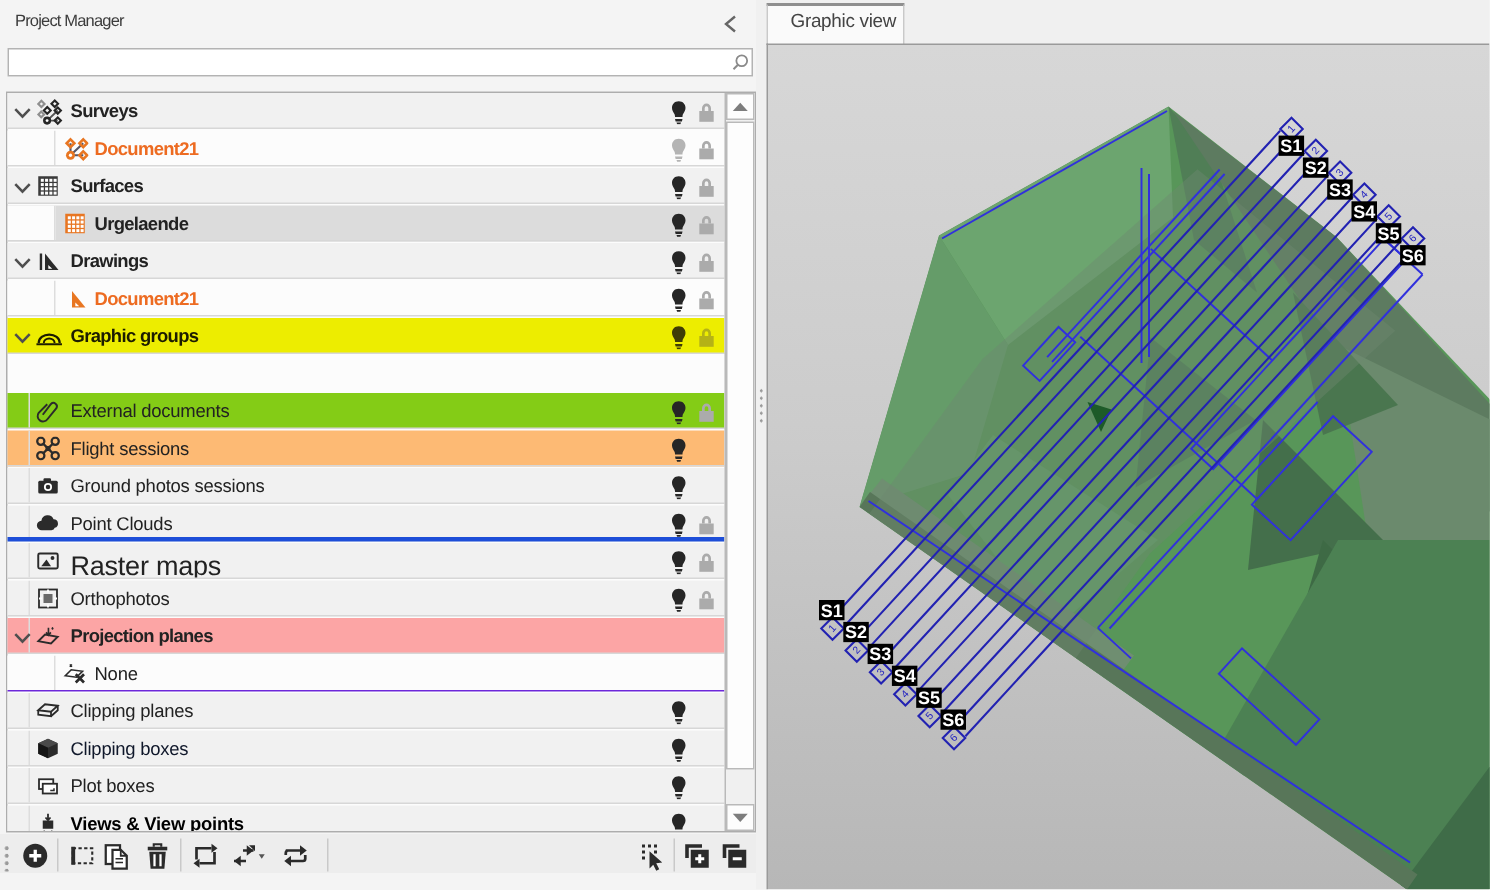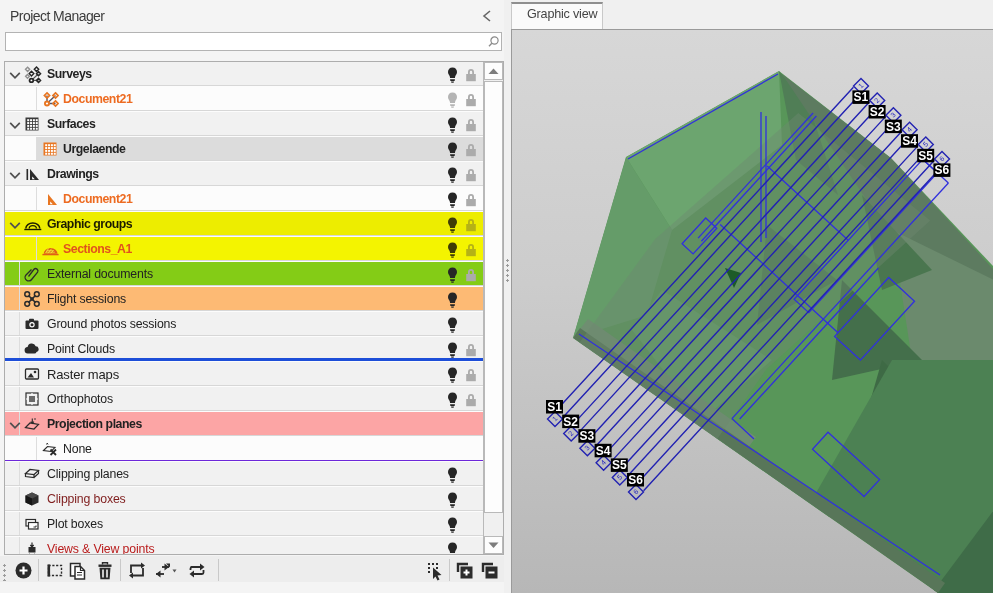--- a/index.html
+++ b/index.html
@@ -1,17 +1,17 @@
 <!DOCTYPE html>
 <html><head><meta charset="utf-8"><style>
 *{margin:0;padding:0;box-sizing:border-box}
 body{width:993px;height:593px;position:relative;font-family:"Liberation Sans",sans-serif;background:#f4f4f4;overflow:hidden}
 </style></head><body>
 <div style="position:absolute;left:0;top:0;width:504px;height:593px;background:#f4f4f4">
-  <div style="position:absolute;left:10px;top:8px;font-size:14px;letter-spacing:-0.55px;color:#3c3c3c">Project Manager</div>
+  <div style="position:absolute;left:10px;top:8px;font-size:11px;letter-spacing:-0.55px;color:#3c3c3c">Project Manager</div>
   <svg style="display:block;position:absolute;left:481px;top:9px" width="12" height="14">
       <path d="M9,2 L3,7 L9,12" fill="none" stroke="#666" stroke-width="1.6"></path>
     </svg>
   <div style="position:absolute;left:5px;top:32px;width:497px;height:19px;background:#fff;border:1px solid #b3b3b3"></div>
   <svg style="display:block;position:absolute;left:487px;top:35px" width="13" height="13">
       <circle cx="7.5" cy="5.5" r="3.6" fill="none" stroke="#8a8a8a" stroke-width="1.2"></circle>
       <line x1="4.8" y1="8.3" x2="2" y2="11.2" stroke="#8a8a8a" stroke-width="1.3"></line>
     </svg>
   <div style="position:absolute;left:4px;top:61px;width:500px;height:494px;border:1px solid #adadad;background:#fcfcfc"></div>
 <div style="position:absolute;left:5px;top:62px;width:478px;height:24px;background:#f1f1f1;border-bottom:1px solid #d7d7d7;overflow:hidden">
@@ -220,43 +220,20 @@
           <path d="M3,12.3 L8,12.3 L7.6,14 L3.4,14 Z M4,14.6 L7,14.6 L6.6,15.8 L4.4,15.8 Z" fill="#3f3c06"></path>
         </svg>
       </div>
       <div style="position:absolute;left:460px;top:6px">
         <svg style="display:block" width="12" height="14" viewBox="0 0 12 14">
           <path d="M3,6 L3,4.2 a3,3.2 0 0 1 6,0 L9,6 L7.2,6 L7.2,4.2 a1.2,1.4 0 0 0 -2.4,0 L4.8,6 Z" fill="#b5b216"></path>
           <rect x="1.2" y="6" width="9.6" height="7.2" fill="#b5b216"></rect>
         </svg>
       </div>
     </div>
-<div style="position:absolute;left:5px;top:237px;width:478px;height:24px;background:#f4f400;border-bottom:1px solid #d7d7d7;overflow:hidden">
-      <div style="position:absolute;left:0;top:0;width:32px;height:24px;background:#f4f400;border-right:1px solid #ddd"></div>
-      <div style="position:absolute;left:37px;top:4px">
-        <svg style="display:block" width="17" height="16" viewBox="0 0 17 16">
-          <path d="M1.6,12.8 A7,5.8 0 0 1 15.6,12.8 Z" fill="#e06018"></path>
-          <path d="M3.5,12 L6.5,7.5 M6,12.3 L9.5,7.8 M8.8,12.3 L11.8,9 M4.8,9.7 L11,9.7 M3.9,11.2 L12.8,11.2" stroke="#f2ef3a" stroke-width="0.8"></path>
-          <line x1="0.4" y1="13.6" x2="16.6" y2="13.6" stroke="#e06018" stroke-width="1.4"></line>
-        </svg>
-      </div>
-      <div style="position:absolute;left:58px;top:5px;font-size:12.3px;letter-spacing:-0.45px;font-weight:bold;color:#e1531c;white-space:nowrap">Sections_A1</div>
-      <div style="position:absolute;left:442px;top:5px">
-        <svg style="display:block" width="11" height="16" viewBox="0 0 11 16">
-          <path d="M5.5,0.5 C8.3,0.5 10,2.4 10,5 C10,6.8 9,7.8 8.4,9 C8,9.8 8,10.5 8,11 L3,11 C3,10.5 3,9.8 2.6,9 C2,7.8 1,6.8 1,5 C1,2.4 2.7,0.5 5.5,0.5 Z" fill="#3f3c06"></path>
-          <path d="M3,12.3 L8,12.3 L7.6,14 L3.4,14 Z M4,14.6 L7,14.6 L6.6,15.8 L4.4,15.8 Z" fill="#3f3c06"></path>
-        </svg>
-      </div>
-      <div style="position:absolute;left:460px;top:6px">
-        <svg style="display:block" width="12" height="14" viewBox="0 0 12 14">
-          <path d="M3,6 L3,4.2 a3,3.2 0 0 1 6,0 L9,6 L7.2,6 L7.2,4.2 a1.2,1.4 0 0 0 -2.4,0 L4.8,6 Z" fill="#b5b216"></path>
-          <rect x="1.2" y="6" width="9.6" height="7.2" fill="#b5b216"></rect>
-        </svg>
-      </div>
-    </div>
 <div style="position:absolute;left:5px;top:262px;width:478px;height:24px;background:#84cc16;border-bottom:1px solid #d7d7d7;overflow:hidden">
       <div style="position:absolute;left:14px;top:0;width:1px;height:24px;background:#ddd"></div>
       <div style="position:absolute;left:19px;top:4px">
         <svg width="16" height="16" viewBox="0 0 16 16" style="display:block">
           <path d="M4.5,10.5 L10,3.3 a2.3,2.3 0 0 1 3.6,2.8 L7.6,13.5 a3.6,3.6 0 0 1 -5.8,-4.3 L7.5,3.5" fill="none" stroke="#2b2b2b" stroke-width="1.3"></path>
         </svg>
       </div>
       <div style="position:absolute;left:42px;top:5px;font-size:12.3px;letter-spacing:-0.15px;font-weight:normal;color:#222;white-space:nowrap">External documents</div>
       <div style="position:absolute;left:442px;top:5px">
         <svg style="display:block" width="11" height="16" viewBox="0 0 11 16">
@@ -332,21 +309,21 @@
     </div>
 <div style="position:absolute;left:5px;top:362px;width:478px;height:24px;background:#f1f1f1;border-bottom:1px solid #d7d7d7;overflow:hidden">
       <div style="position:absolute;left:14px;top:0;width:1px;height:24px;background:#ddd"></div>
       <div style="position:absolute;left:19px;top:4px">
         <svg width="16" height="16" viewBox="0 0 16 16" style="display:block">
           <rect x="1.5" y="3" width="13" height="10" rx="1" fill="none" stroke="#2b2b2b" stroke-width="1.3"></rect>
           <path d="M3.5,11.5 L7,7 L10,11.5 Z" fill="#2b2b2b"></path>
           <circle cx="11" cy="6" r="1.3" fill="#2b2b2b"></circle>
         </svg>
       </div>
-      <div style="position:absolute;left:42px;top:5px;font-size:13px;letter-spacing:-0.15px;font-weight:normal;color:#222;white-space:nowrap">Raster maps</div>
+      <div style="position:absolute;left:42px;top:5px;font-size:18px;letter-spacing:-0.15px;font-weight:normal;color:#222;white-space:nowrap">Raster maps</div>
       <div style="position:absolute;left:442px;top:5px">
         <svg style="display:block" width="11" height="16" viewBox="0 0 11 16">
           <path d="M5.5,0.5 C8.3,0.5 10,2.4 10,5 C10,6.8 9,7.8 8.4,9 C8,9.8 8,10.5 8,11 L3,11 C3,10.5 3,9.8 2.6,9 C2,7.8 1,6.8 1,5 C1,2.4 2.7,0.5 5.5,0.5 Z" fill="#262626"></path>
           <path d="M3,12.3 L8,12.3 L7.6,14 L3.4,14 Z M4,14.6 L7,14.6 L6.6,15.8 L4.4,15.8 Z" fill="#262626"></path>
         </svg>
       </div>
       <div style="position:absolute;left:460px;top:6px">
         <svg style="display:block" width="12" height="14" viewBox="0 0 12 14">
           <path d="M3,6 L3,4.2 a3,3.2 0 0 1 6,0 L9,6 L7.2,6 L7.2,4.2 a1.2,1.4 0 0 0 -2.4,0 L4.8,6 Z" fill="#ababab"></path>
           <rect x="1.2" y="6" width="9.6" height="7.2" fill="#ababab"></rect>
@@ -421,21 +398,21 @@
     </div>
 <div style="position:absolute;left:5px;top:487px;width:478px;height:24px;background:#f1f1f1;border-bottom:1px solid #d7d7d7;overflow:hidden">
       <div style="position:absolute;left:14px;top:0;width:1px;height:24px;background:#ddd"></div>
       <div style="position:absolute;left:19px;top:4px">
         <svg width="16" height="16" viewBox="0 0 16 16" style="display:block">
           <path d="M8,1.5 L14.5,4.5 L14.5,11.5 L8,14.5 L1.5,11.5 L1.5,4.5 Z" fill="#2b2b2b"></path>
           <path d="M8,1.5 L14.5,4.5 L8,7.5 L1.5,4.5 Z" fill="#4a4a4a"></path>
           <path d="M8,7.5 L8,14.5 L1.5,11.5 L1.5,4.5 Z" fill="#151515"></path>
         </svg>
       </div>
-      <div style="position:absolute;left:42px;top:5px;font-size:12.3px;letter-spacing:-0.15px;font-weight:normal;color:#7f1d1d;white-space:nowrap">Clipping boxes</div>
+      <div style="position:absolute;left:42px;top:5px;font-size:12.3px;letter-spacing:-0.15px;font-weight:normal;color:#0f172a;white-space:nowrap">Clipping boxes</div>
       <div style="position:absolute;left:442px;top:5px">
         <svg style="display:block" width="11" height="16" viewBox="0 0 11 16">
           <path d="M5.5,0.5 C8.3,0.5 10,2.4 10,5 C10,6.8 9,7.8 8.4,9 C8,9.8 8,10.5 8,11 L3,11 C3,10.5 3,9.8 2.6,9 C2,7.8 1,6.8 1,5 C1,2.4 2.7,0.5 5.5,0.5 Z" fill="#262626"></path>
           <path d="M3,12.3 L8,12.3 L7.6,14 L3.4,14 Z M4,14.6 L7,14.6 L6.6,15.8 L4.4,15.8 Z" fill="#262626"></path>
         </svg>
       </div>
     </div>
 <div style="position:absolute;left:5px;top:512px;width:478px;height:24px;background:#f1f1f1;border-bottom:1px solid #d7d7d7;overflow:hidden">
       <div style="position:absolute;left:14px;top:0;width:1px;height:24px;background:#ddd"></div>
       <div style="position:absolute;left:19px;top:4px">
@@ -455,21 +432,21 @@
     </div>
 <div style="position:absolute;left:5px;top:537px;width:478px;height:17px;background:#f1f1f1;overflow:hidden">
       <div style="position:absolute;left:14px;top:0;width:1px;height:24px;background:#ddd"></div>
       <div style="position:absolute;left:19px;top:4px">
         <svg width="16" height="16" viewBox="0 0 16 16" style="display:block">
           <rect x="4.5" y="6" width="7" height="5.5" fill="#2b2b2b"></rect>
           <path d="M8,1.5 L8,5.5 M6.3,4 L8,5.8 L9.7,4" stroke="#2b2b2b" stroke-width="1.2" fill="none"></path>
           <path d="M5,13 L8,15 L11,13" fill="none" stroke="#2b2b2b" stroke-width="1.2"></path>
         </svg>
       </div>
-      <div style="position:absolute;left:42px;top:5px;font-size:12.3px;letter-spacing:-0.15px;font-weight:normal;color:#b91c1c;white-space:nowrap">Views &amp; View points</div>
+      <div style="position:absolute;left:42px;top:5px;font-size:12.3px;letter-spacing:-0.15px;font-weight:bold;color:#000000;white-space:nowrap">Views &amp; View points</div>
       <div style="position:absolute;left:442px;top:5px">
         <svg style="display:block" width="11" height="16" viewBox="0 0 11 16">
           <path d="M5.5,0.5 C8.3,0.5 10,2.4 10,5 C10,6.8 9,7.8 8.4,9 C8,9.8 8,10.5 8,11 L3,11 C3,10.5 3,9.8 2.6,9 C2,7.8 1,6.8 1,5 C1,2.4 2.7,0.5 5.5,0.5 Z" fill="#262626"></path>
           <path d="M3,12.3 L8,12.3 L7.6,14 L3.4,14 Z M4,14.6 L7,14.6 L6.6,15.8 L4.4,15.8 Z" fill="#262626"></path>
         </svg>
       </div>
     </div>
   <div style="position:absolute;left:483px;top:62px;width:20px;height:492px;background:#f0f0f0;border-left:1px solid #b9b9b9"></div>
   <div style="position:absolute;left:484px;top:62px;width:19px;height:18px;background:#fdfdfd;border:1px solid #b9b9b9"></div>
   <svg style="display:block;position:absolute;left:488px;top:68px" width="11" height="7">

